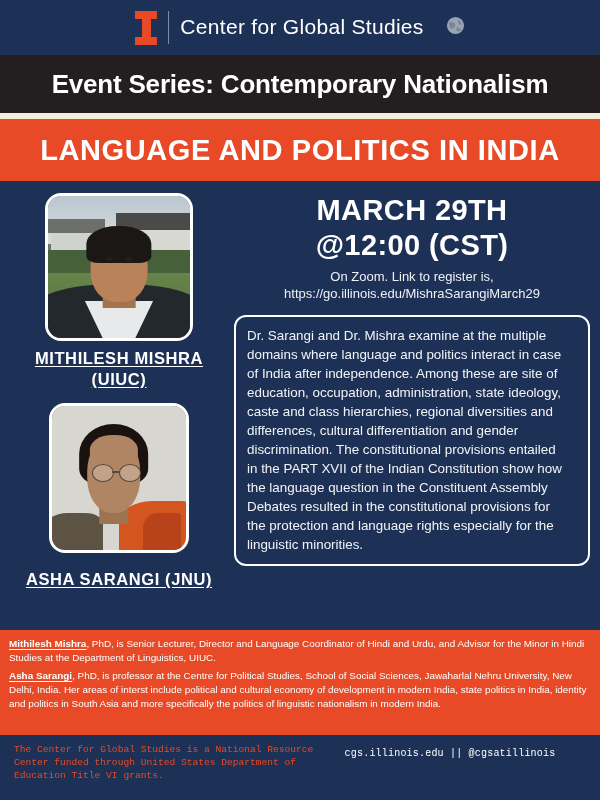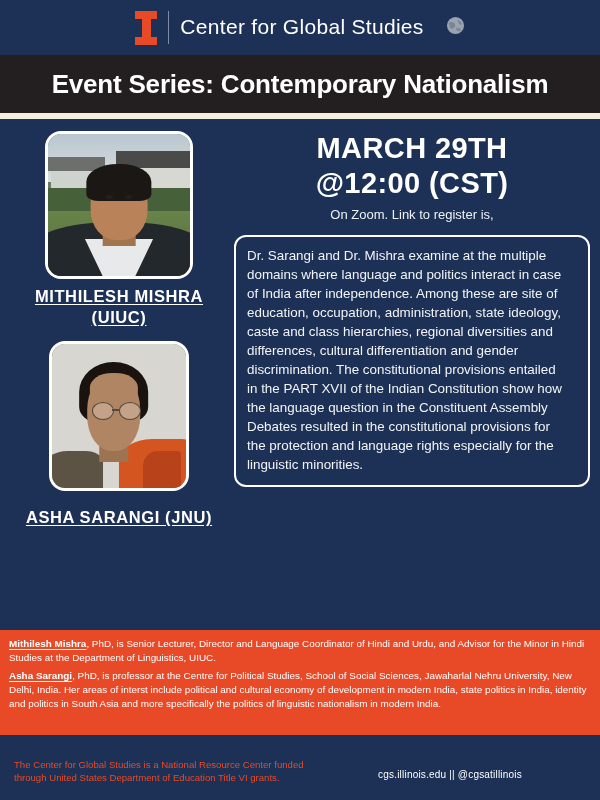--- a/index.html
+++ b/index.html
@@ -363,23 +363,24 @@
     text-decoration: underline;
     text-underline-offset: 1.5px;
   }
 
   
   .footer {
     background: #1d3055;
     flex: none;
     height: 65px;
     display: flex;
-    align-items: center;
+    align-items: flex-start;
     padding: 9px 14px 0 14px;
     box-sizing: border-box;
+    font-family: Liberation Mono, monospace;
   }
   .footer-left {
     color: #e84a27;
     font-size: 9.6px;
     line-height: 1.35;
     width: 300px;
     flex: none;
   }
   .footer-right {
     color: #ffffff;
@@ -418,20 +419,23 @@
         </div>
       </div>
     </div>
   </div>
 
   <div class="series-band">
     <span>Event Series: Contemporary Nationalism</span>
   </div>
   <div class="cream-strip"></div>
 
+  <div class="title-band">
+    <span>LANGUAGE AND POLITICS IN INDIA</span>
+  </div>
 
   <div class="body-area">
 
     <div class="left-col">
 
       <div class="photo-frame">
         <div class="ph1-sky"></div>
         <div class="ph1-house-l"></div>
         <div class="ph1-roof-l"></div>
         <div class="ph1-house-r"></div>
@@ -465,20 +469,21 @@
         <div class="ph2-bridge"></div>
       </div>
       <div class="speaker-name">ASHA SARANGI (JNU)</div>
 
     </div>
 
     <div class="right-col">
       <div class="date-line">MARCH 29TH</div>
       <div class="date-line">@12:00 (CST)</div>
       <div class="zoom-note">On Zoom. Link to register is,</div>
+      <div class="zoom-link">https://go.illinois.edu/MishraSarangiMarch29</div>
 
       <div class="abstract-card">
         <p>Dr. Sarangi and Dr. Mishra examine at the multiple domains where language and politics interact in case of India after independence. Among these are site of education, occupation, administration, state ideology, caste and class hierarchies, regional diversities and differences, cultural differentiation and gender discrimination. The constitutional provisions entailed in the PART XVII of the Indian Constitution show how the language question in the Constituent Assembly Debates resulted in the constitutional provisions for the protection and language rights especially for the linguistic minorities.</p>
       </div>
     </div>
 
   </div>
 
   <div class="bio-band">
     <p><span class="bio-name">Mithilesh Mishra</span><span>, PhD, is Senior Lecturer, Director and Language Coordinator of Hindi and Urdu, and Advisor for the Minor in Hindi Studies at the Department of Linguistics, UIUC.</span></p>

